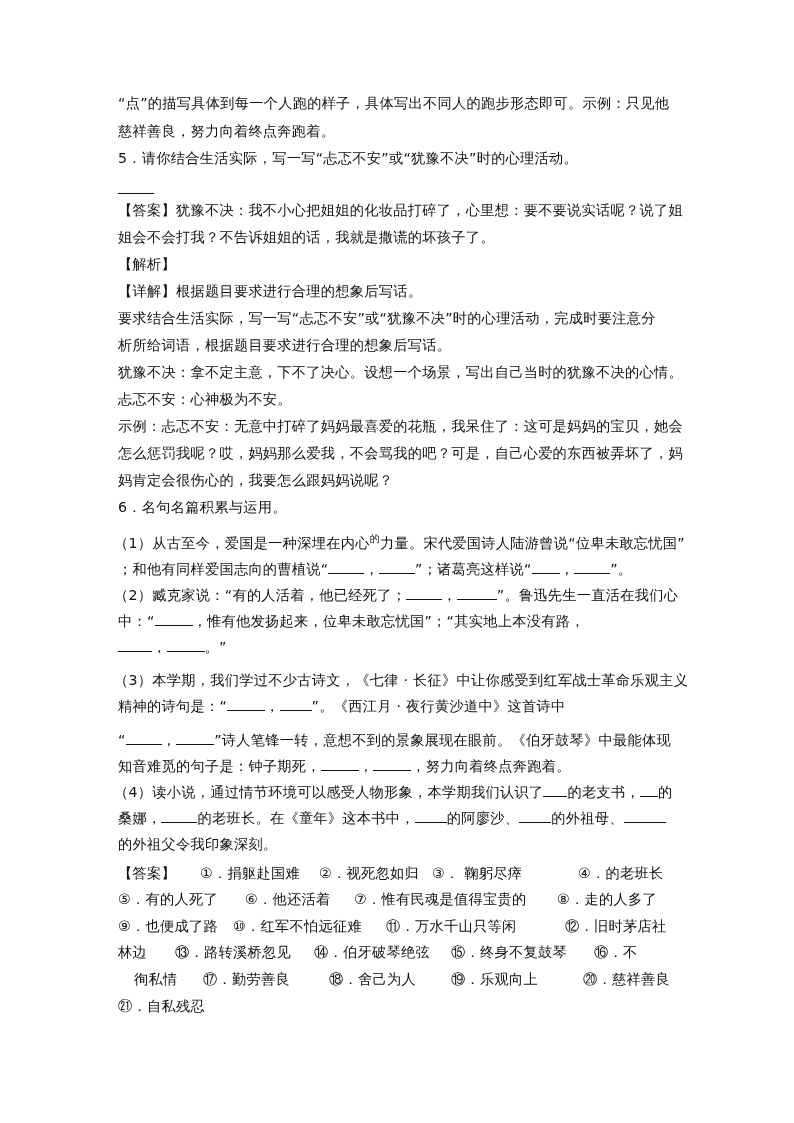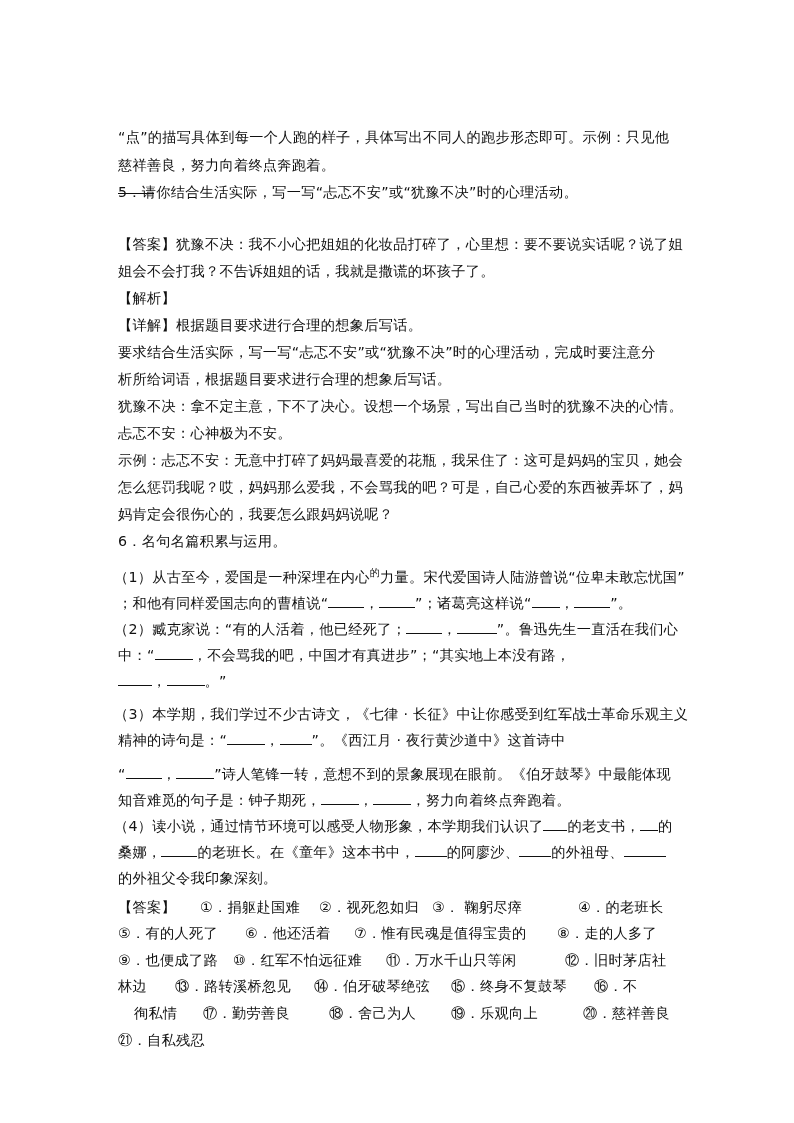--- a/index.html
+++ b/index.html
@@ -1,19 +1,19 @@
 <!DOCTYPE html>
 <html><head>
 <meta charset="utf-8">
 <style>
   html, body { margin: 0; padding: 0; background: #ffffff; }
   body { width: 794px; height: 1123px; position: relative; overflow: hidden;
          font-family: "DejaVu Sans", "Liberation Sans", sans-serif; color: #111; }
   .page { position: absolute; left: 118px; top: 90px; width: 560px; }
-  .ln { position: absolute; left: 0; white-space: nowrap; font-size: 14.2px; line-height: 20px; letter-spacing: 0.3px; margin-top: 34px; }
+  .ln { position: absolute; left: 0; white-space: nowrap; font-size: 14.2px; line-height: 20px; letter-spacing: 0.3px; }
   .blank-line { position: absolute; left: 0; width: 36px; border-bottom: 1px solid #111; }
   .blank { display: inline-block; border-bottom: 1px solid #111; height: 14px; vertical-align: baseline; }
   .sup { font-size: 10px; position: relative; top: -6px; }
 </style>
 </head>
 <body>
 
 <div class="page">
   <div class="ln" style="top:3px">“点”的描写具体到每一个人跑的样子，具体写出不同人的跑步形态即可。示例：只见他</div>
   <div class="ln" style="top:31px">慈祥善良，努力向着终点奔跑着。</div>
@@ -36,21 +36,21 @@
     <span>（1）从古至今，爱国是一种深埋在内心</span><span class="sup">的</span><span>力量。宋代爱国诗人陆游曾说“位卑未敢忘忧国”</span>
   </div>
   <div class="ln" style="top:469px">
     <span>；和他有同样爱国志向的曹植说“</span><span class="blank" style="width:36px"></span><span>，</span><span class="blank" style="width:36px"></span><span>”；诸葛亮这样说“</span><span class="blank" style="width:28px"></span><span>，</span><span class="blank" style="width:36px"></span><span>”。</span>
   </div>
 
   <div class="ln" style="top:495px; left:-4px">
     <span>（2）臧克家说：“有的人活着，他已经死了；</span><span class="blank" style="width:36px"></span><span>，</span><span class="blank" style="width:40px"></span><span>”。鲁迅先生一直活在我们心</span>
   </div>
   <div class="ln" style="top:521px">
-    <span>中：“</span><span class="blank" style="width:38px"></span><span>，不会骂我的吧，中国才有真进步”；“其实地上本没有路，</span>
+    <span>中：“</span><span class="blank" style="width:38px"></span><span>，惟有他发扬起来，位卑未敢忘忧国”；“其实地上本没有路，</span>
   </div>
   <div class="ln" style="top:547px">
     <span class="blank" style="width:34px"></span><span>，</span><span class="blank" style="width:38px"></span><span>。”</span>
   </div>
 
   <div class="ln" style="top:580px; left:-4px">（3）本学期，我们学过不少古诗文，《七律 · 长征》中让你感受到红军战士革命乐观主义</div>
   <div class="ln" style="top:606px">
     <span>精神的诗句是：“</span><span class="blank" style="width:38px"></span><span>，</span><span class="blank" style="width:32px"></span><span>”。《西江月 · 夜行黄沙道中》这首诗中</span>
   </div>
   <div class="ln" style="top:640px">

